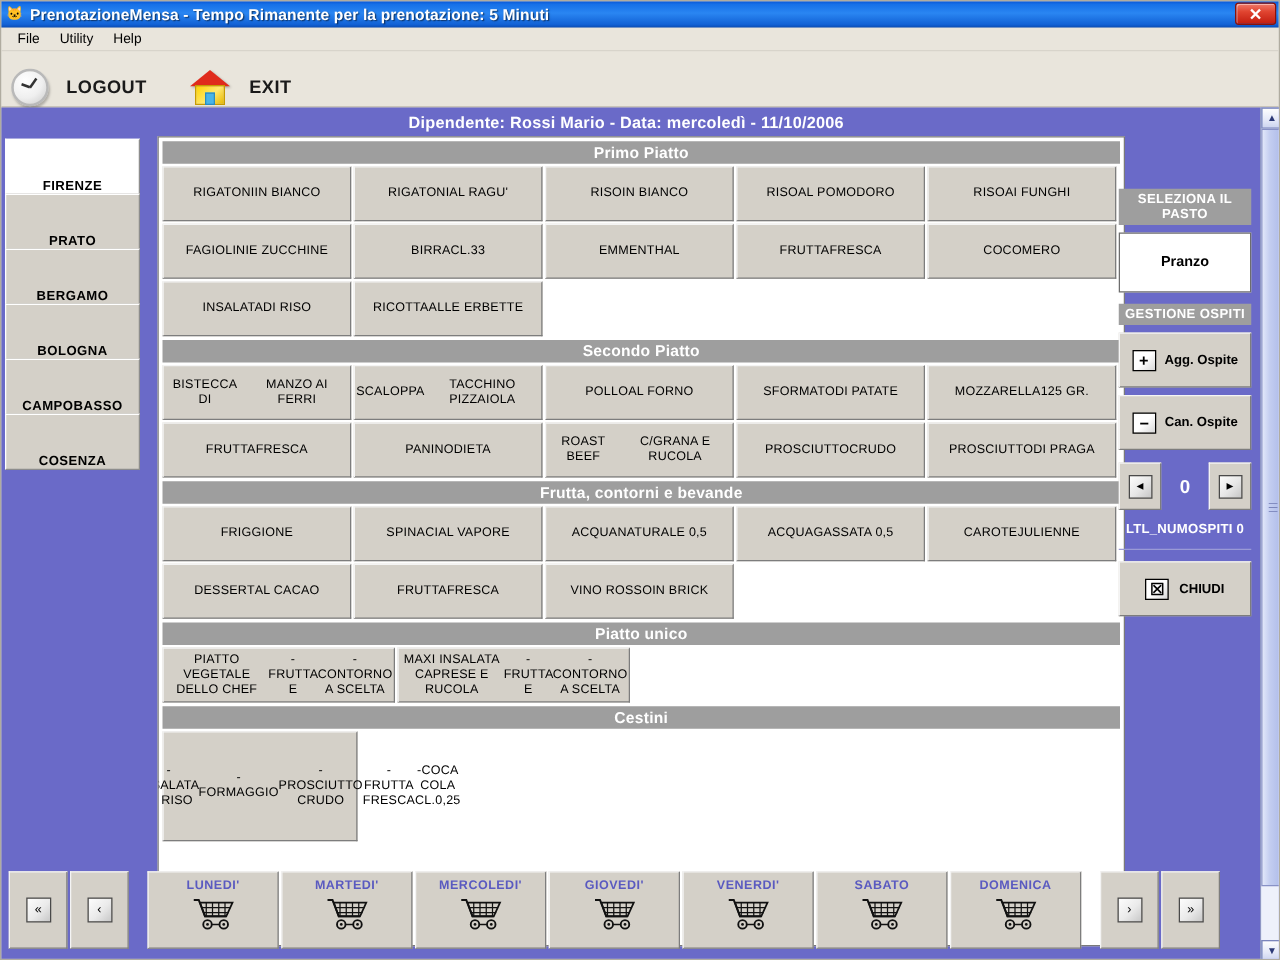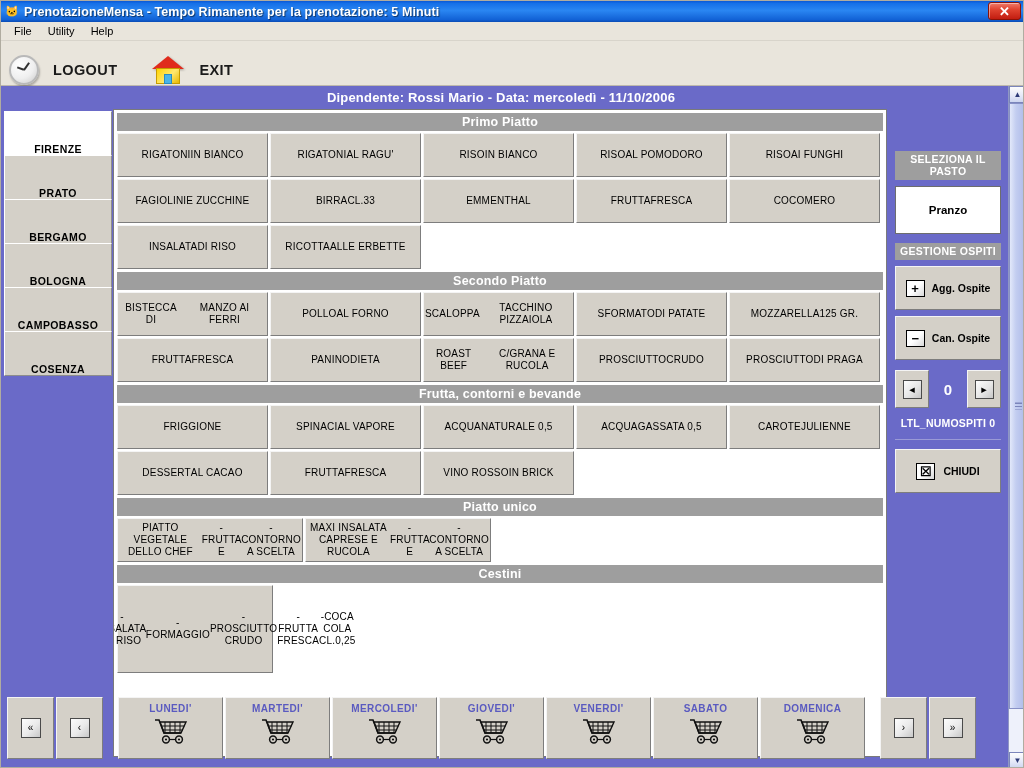--- a/index.html
+++ b/index.html
@@ -154,21 +154,21 @@
     font-size: 10.5px; font-weight: bold; color: #000;
     letter-spacing: 0.4px;
     cursor: pointer;
     margin-bottom: -1px;
   }
   .city.sel { background: #ffffff; }
 
   
   .menu-panel {
     position: absolute;
-    left: 112px; top: 23px;
+    left: 125px; top: 23px;
     width: 774px;
     height: 648px;
     background: #ffffff;
     border: 1px solid #7a7a7a;
     padding: 3px 3px 0 3px;
     overflow: hidden;
   }
   .sec-hdr {
     height: 18px;
     background: #9e9e9e;
@@ -487,26 +487,26 @@
             <span>ALLE ERBETTE</span>
           </div>
         </div>
         <div class="sec-hdr">Secondo Piatto</div>
         <div class="dish-grid">
           <div class="dish">
             <span>BISTECCA DI</span>
             <span>MANZO AI FERRI</span>
           </div>
           <div class="dish">
+            <span>SCALOPPA</span>
+            <span>TACCHINO PIZZAIOLA</span>
+          </div>
+          <div class="dish">
             <span>POLLO</span>
             <span>AL FORNO</span>
-          </div>
-          <div class="dish">
-            <span>SCALOPPA</span>
-            <span>TACCHINO PIZZAIOLA</span>
           </div>
           <div class="dish">
             <span>SFORMATO</span>
             <span>DI PATATE</span>
           </div>
           <div class="dish">
             <span>MOZZARELLA</span>
             <span>125 GR.</span>
           </div>
           <div class="dish">

